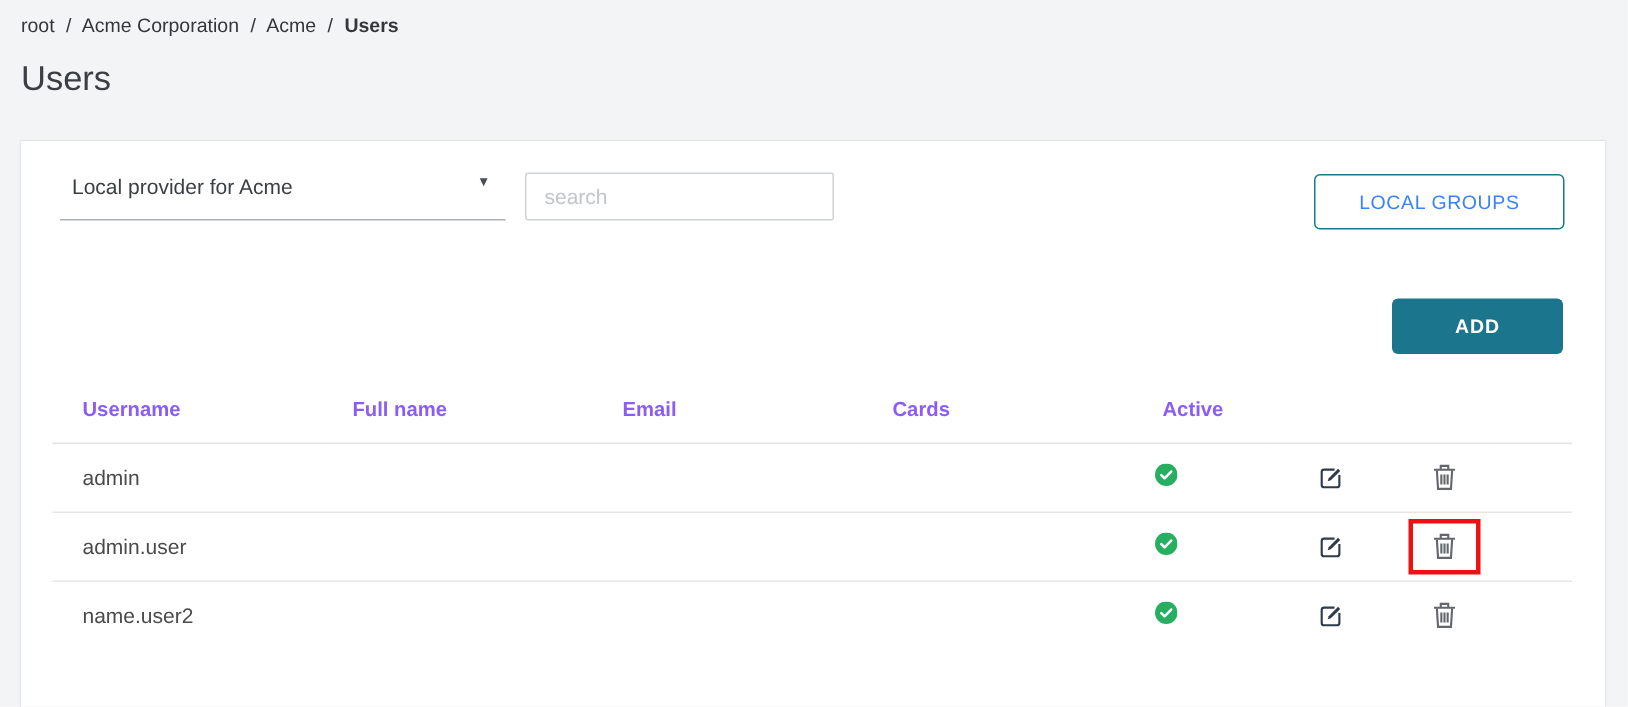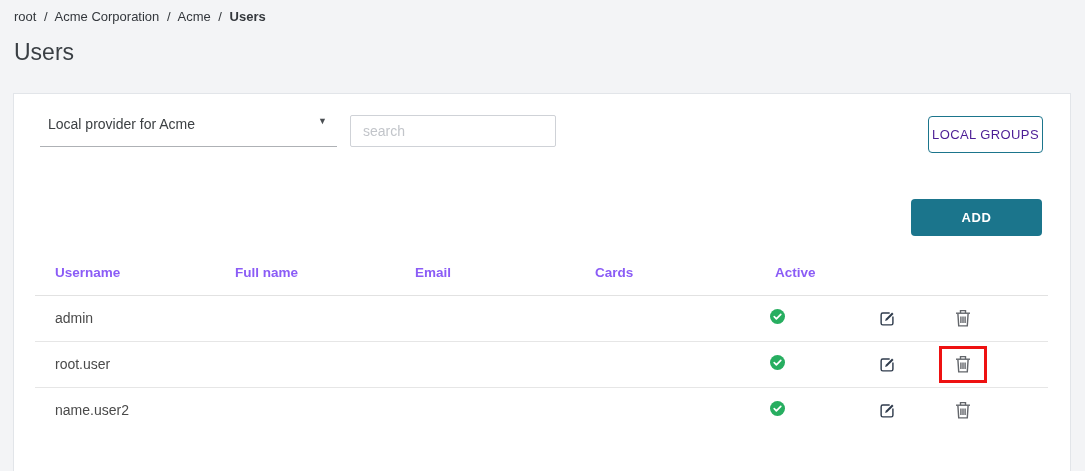--- a/index.html
+++ b/index.html
@@ -48,31 +48,31 @@
     border: 1px solid #cfd2d7; border-radius: 2px;
     padding: 0 12px;
     font-size: 14px; color: #3c4043;
     font-family: "Liberation Sans", sans-serif;
     outline: none;
   }
   .search-input::placeholder { color: #c2c5ca; }
   
   .btn-outline {
     position: absolute; right: 27px; top: 22px;
-    height: 37px; padding: 0 3px;
+    height: 37px; padding: 0 29px;
     background: #ffffff;
     border: 1px solid #1b758c; border-radius: 4px;
-    color: #4c1d95; font-size: 13px; font-weight: 500;
+    color: #3b82f6; font-size: 13px; font-weight: 500;
     letter-spacing: 0.4px;
     font-family: "Liberation Sans", sans-serif;
     cursor: pointer;
   }
   .btn-filled {
     position: absolute; right: 28px; top: 105px;
-    width: 131px; height: 37px;
+    width: 114px; height: 37px;
     background: #1b758c;
     border: none; border-radius: 4px;
     color: #ffffff; font-size: 13px; font-weight: 700;
     letter-spacing: 0.6px;
     font-family: "Liberation Sans", sans-serif;
     cursor: pointer;
   }
   
   .users-table {
     position: absolute; left: 21px; top: 156px;
@@ -191,21 +191,21 @@
                   <path d="M2.9 4.6l.8 12.3h8.6l.8-12.3"></path>
                   <path d="M5.9 7.4v6.6M8 7.4v6.6M10.1 7.4v6.6"></path>
                 </svg>
             </span>
           </button>
         </td>
         <td></td>
       </tr>
 
       <tr>
-        <td>root.user</td>
+        <td>admin.user</td>
         <td></td>
         <td></td>
         <td></td>
         <td class="cell-active">
           <span class="check-badge">
             <svg width="15" height="15" viewBox="0 0 16 16">
                 <circle cx="8" cy="8" r="8" fill="#27ae60"></circle>
                 <path d="M4.5 8.2l2.3 2.3 4.7-4.8" stroke="#fff" stroke-width="1.8" fill="none" stroke-linecap="round" stroke-linejoin="round"></path>
               </svg>
           </span>

